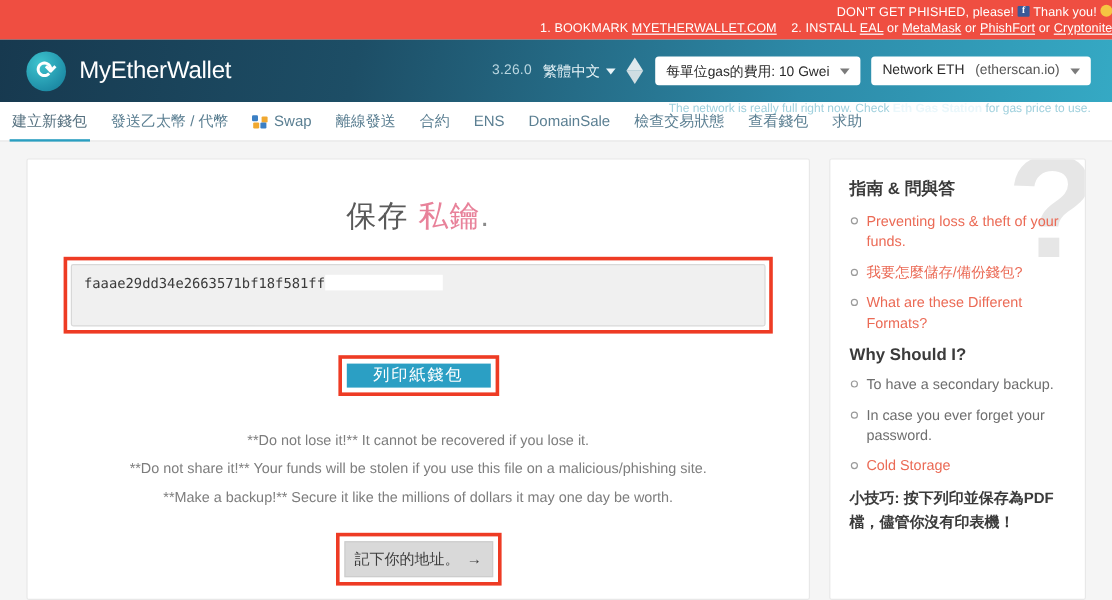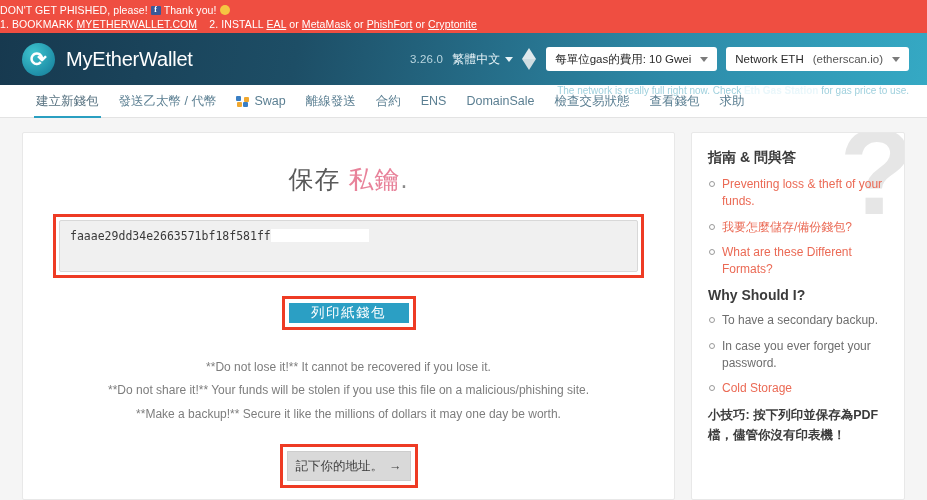--- a/index.html
+++ b/index.html
@@ -8,21 +8,21 @@
     width: 927px; height: 500px;
     overflow: hidden;
     background: #f5f5f5;
     font-family: "Liberation Sans", sans-serif;
   }
 
   
   .phish-banner {
     background: #ef4e41;
     color: #ffffff;
-    text-align: left;
+    text-align: right;
     font-size: 10.5px;
     line-height: 1.35;
     padding: 3px 0 5px 0;
     height: 33px;
   }
   .phish-line1 { letter-spacing: 0.1px; }
   .phish-line2 { letter-spacing: 0.1px; }
   .phish-banner a {
     color: #ffffff;
     text-decoration: underline;
@@ -148,21 +148,20 @@
   }
   .gas-note b { color: #eaf7fb; font-weight: bold; }
 
   
   .navbar {
     height: 33px;
     background: #ffffff;
     border-bottom: 1px solid #e3e3e3;
     display: flex;
     align-items: stretch;
-    padding-left: 26px;
     gap: 0;
   }
   .nav-item {
     display: flex;
     align-items: center;
     gap: 5px;
     padding: 0 10px;
     font-size: 12.5px;
     color: #5b7f92;
     cursor: pointer;

